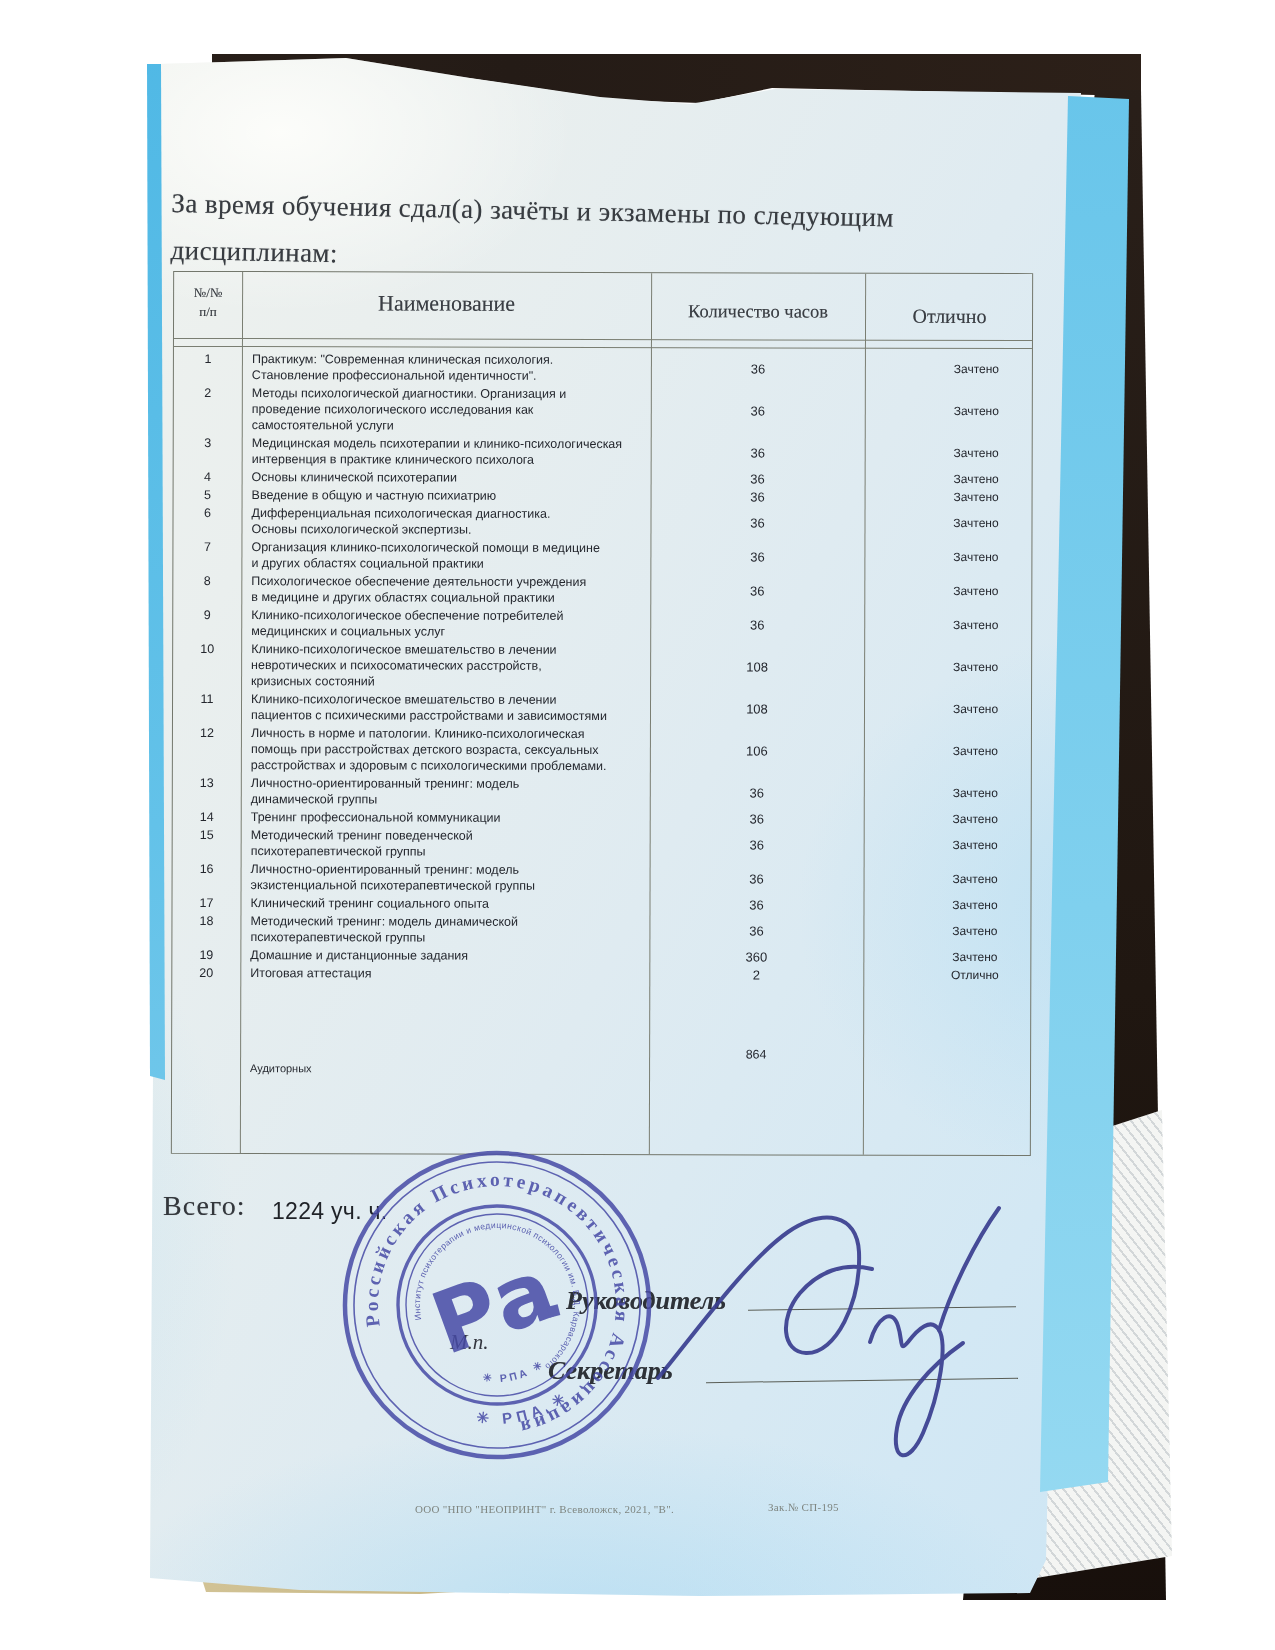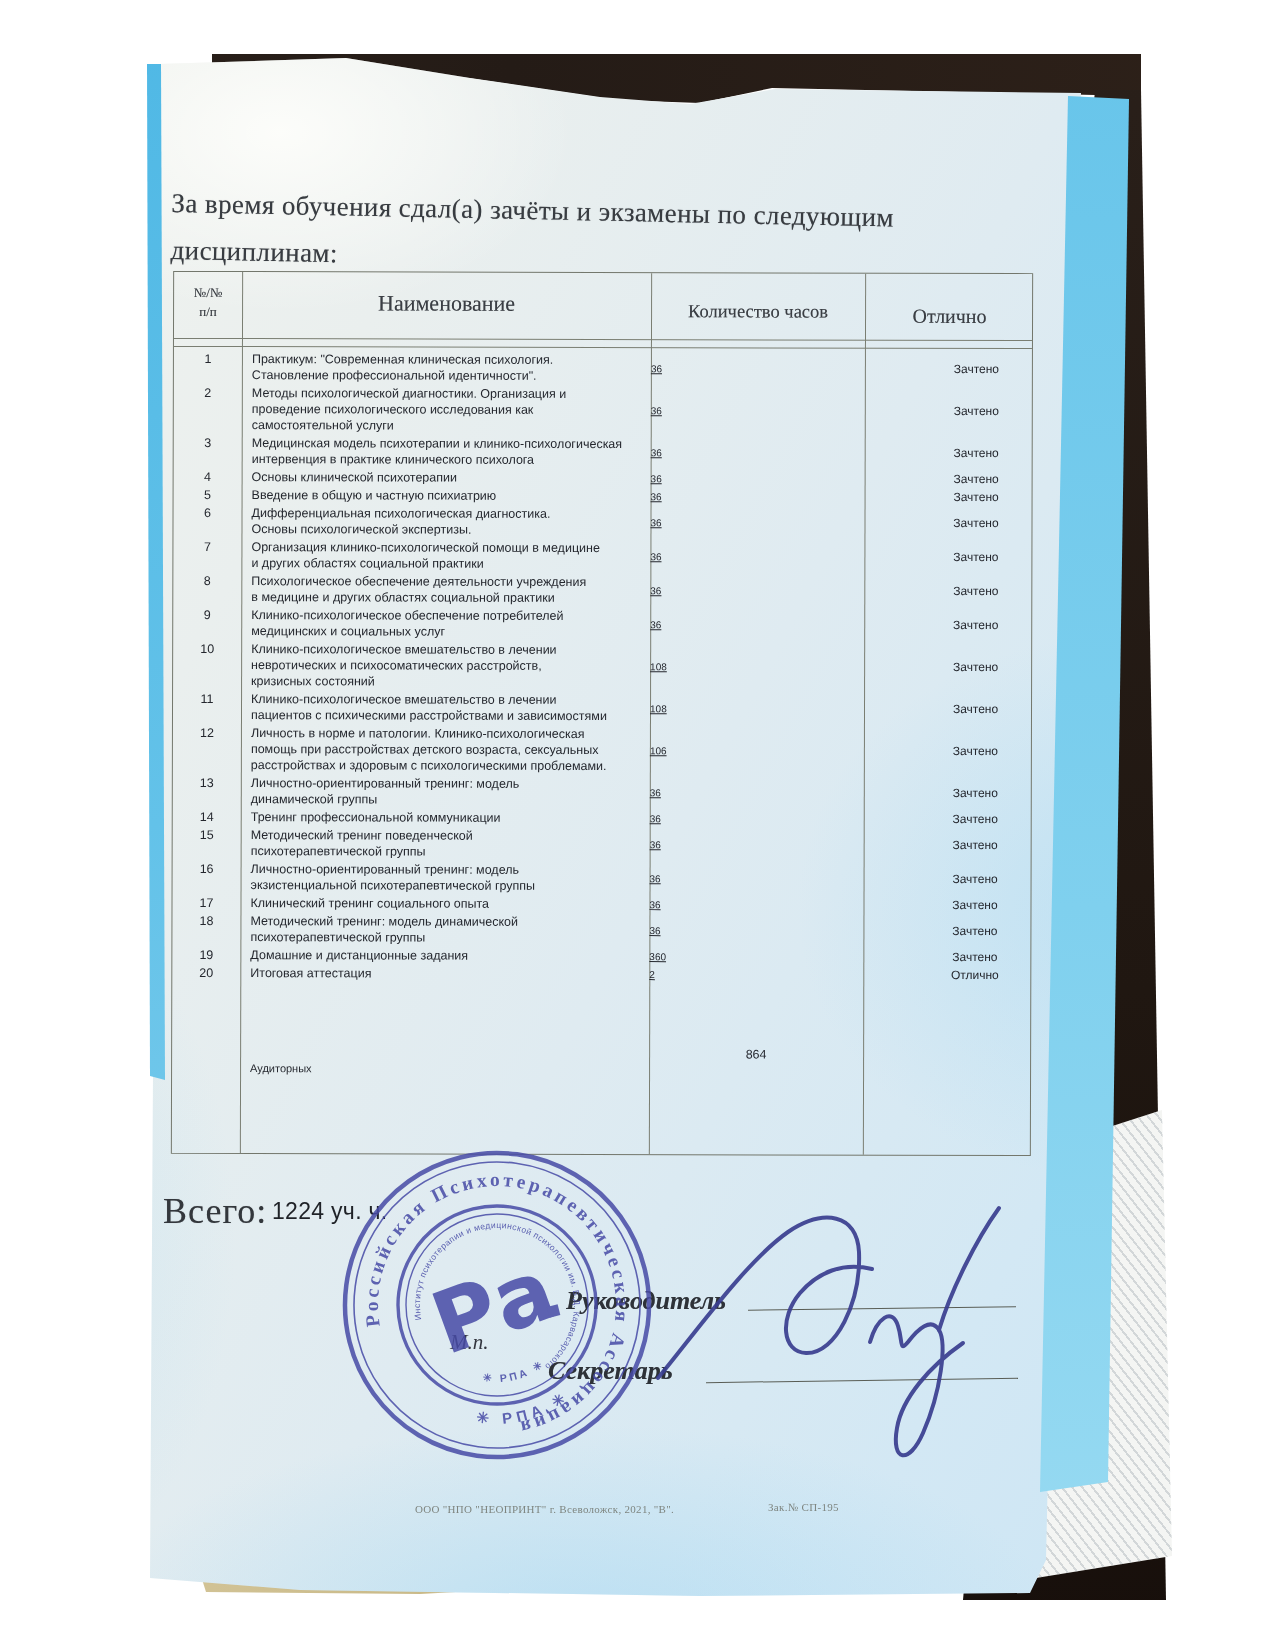--- a/index.html
+++ b/index.html
@@ -77,27 +77,27 @@
   .vline{position:absolute;top:0;bottom:0;width:1.2px;background:#7a7e72;}
   .hline{position:absolute;left:0;right:0;height:1.2px;background:#7a7e72;}
   .th{
     position:absolute;font-family:"Liberation Serif",serif;color:#3a3e44;
     text-align:center;text-shadow:0 0 0.6px rgba(70,72,76,0.5);
   }
   .rows{position:absolute;left:0;right:0;top:78px;}
   .row{display:flex;align-items:center;}
   .c-num{width:68px;flex:0 0 68px;text-align:center;font-size:12.5px;line-height:16px;align-self:flex-start;padding-top:1px;}
   .c-name{width:409px;flex:0 0 409px;box-sizing:border-box;padding:1px 8px 1px 10px;font-size:12.5px;line-height:16px;white-space:pre-line;}
-  .c-hours{width:214px;flex:0 0 214px;font-size:10px;text-decoration:underline;}
+  .c-hours{width:214px;flex:0 0 214px;text-align:center;font-size:13px;}
   .c-grade{width:169px;flex:0 0 169px;text-align:center;font-size:12px;margin-left:27px;}
   .sum-name{position:absolute;left:78px;top:790px;font-size:11px;}
   .sum-hours{position:absolute;left:477px;top:774px;width:214px;text-align:center;font-size:12.5px;}
 
   .totals-label{
-    left:163px;top:1190px;font-family:"Liberation Serif",serif;font-size:36px;color:#33373c;
+    left:163px;top:1190px;font-family:"Liberation Serif",serif;font-size:28px;color:#33373c;
     letter-spacing:1px;text-shadow:0 0 0.7px rgba(70,72,76,0.5);
   }
   .totals-value{left:272px;top:1198px;font-size:23px;color:#1f2227;letter-spacing:0.3px;}
 
   .sig-label{
     font-family:"Liberation Serif",serif;font-style:italic;font-size:26px;color:#2e3238;
     text-shadow:0 0 0.6px rgba(60,62,70,0.5);
     font-weight:bold;
   }
   .sig-line{border-top:1.6px solid #595d55;}

